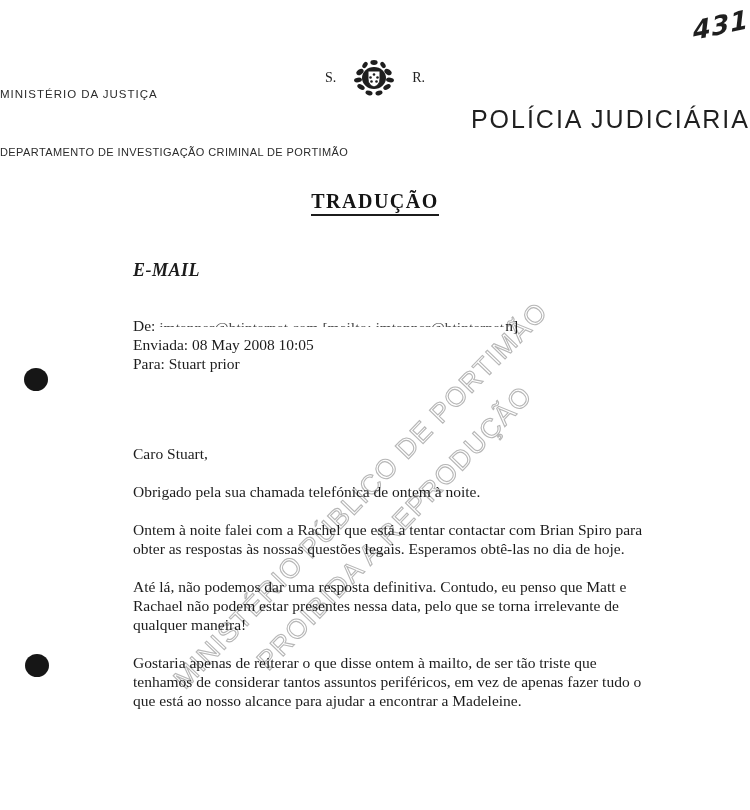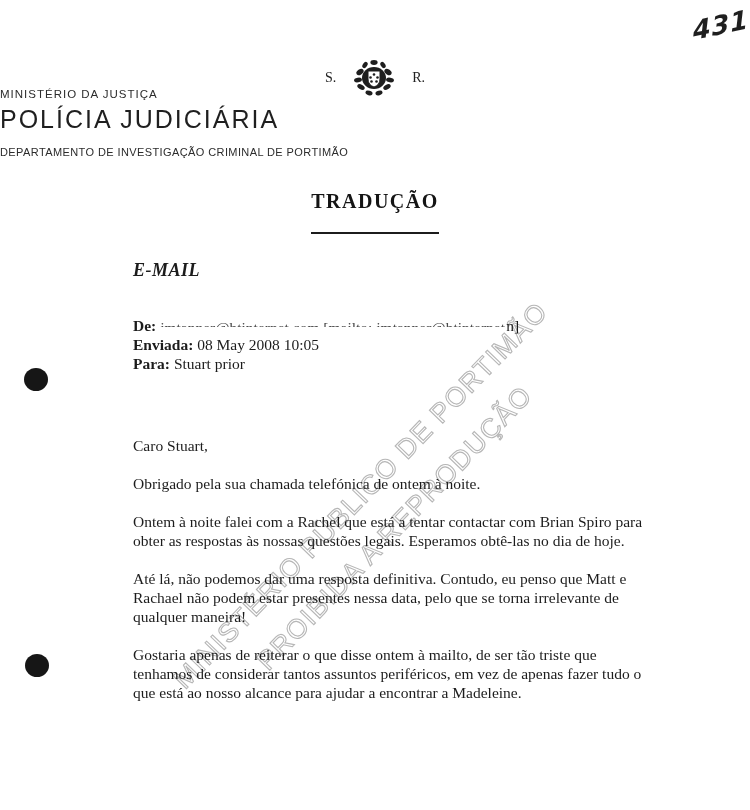--- a/index.html
+++ b/index.html
@@ -29,46 +29,46 @@
   }
   .crest-row .crest{display:inline-block;line-height:0;}
   .ministry{
     position:absolute;top:88px;left:0;width:654px;
     font-family:"Liberation Sans", sans-serif;
     font-size:11.5px;letter-spacing:1px;color:#2c2c2c;
   }
   .org{
     position:absolute;top:105px;left:0;width:750px;
     font-family:"Liberation Sans", sans-serif;
-    font-size:25px;letter-spacing:2px;color:#1f1f1f;
+    font-size:25px;letter-spacing:2px;color:#1f1f1f;text-align:right;
   }
   .dept{
     position:absolute;top:146px;left:0;width:674px;
     font-family:"Liberation Sans", sans-serif;
     font-size:11px;letter-spacing:.4px;color:#2c2c2c;
   }
   .doc-type{position:absolute;top:190px;left:0;width:750px;text-align:center;}
   .doc-type span{
     display:inline-block;font-size:20px;font-weight:bold;letter-spacing:1.5px;
-    border-bottom:2px solid #1c1c1c;padding-bottom:19px;color:#141414;
+    border-bottom:2px solid #1c1c1c;padding-bottom:1px;color:#141414;
   }
 
   
   .section-label{
     position:absolute;left:133px;top:260px;
     font-size:18px;font-weight:bold;font-style:italic;letter-spacing:.5px;
   }
   .fields{position:absolute;left:133px;top:316px;width:520px;font-size:15.5px;line-height:19px;}
-  .fields b{font-weight:bold;}
+  .fields b{font-weight:normal;}
   .redacted-clip{
     display:inline-block;height:9px;overflow:hidden;vertical-align:4px;
     width:346px;white-space:nowrap;color:#4a4a4a;
   }
   .body-text{position:absolute;left:133px;top:428px;width:518px;font-size:15.5px;line-height:19px;}
-  .body-text p{margin:8px 0 19px 0;}
+  .body-text p{margin:16px 0 19px 0;}
 
   
   .watermark{
     position:absolute;left:378px;top:512px;white-space:nowrap;text-align:center;
     transform:translate(-50%,-50%) rotate(-46deg);
     font-family:"Liberation Sans", sans-serif;
     font-size:27px;letter-spacing:1.5px;line-height:47px;font-weight:500;
     color:#cccccc;pointer-events:none;
   }
   @supports ((-webkit-text-stroke:1px #000)){

